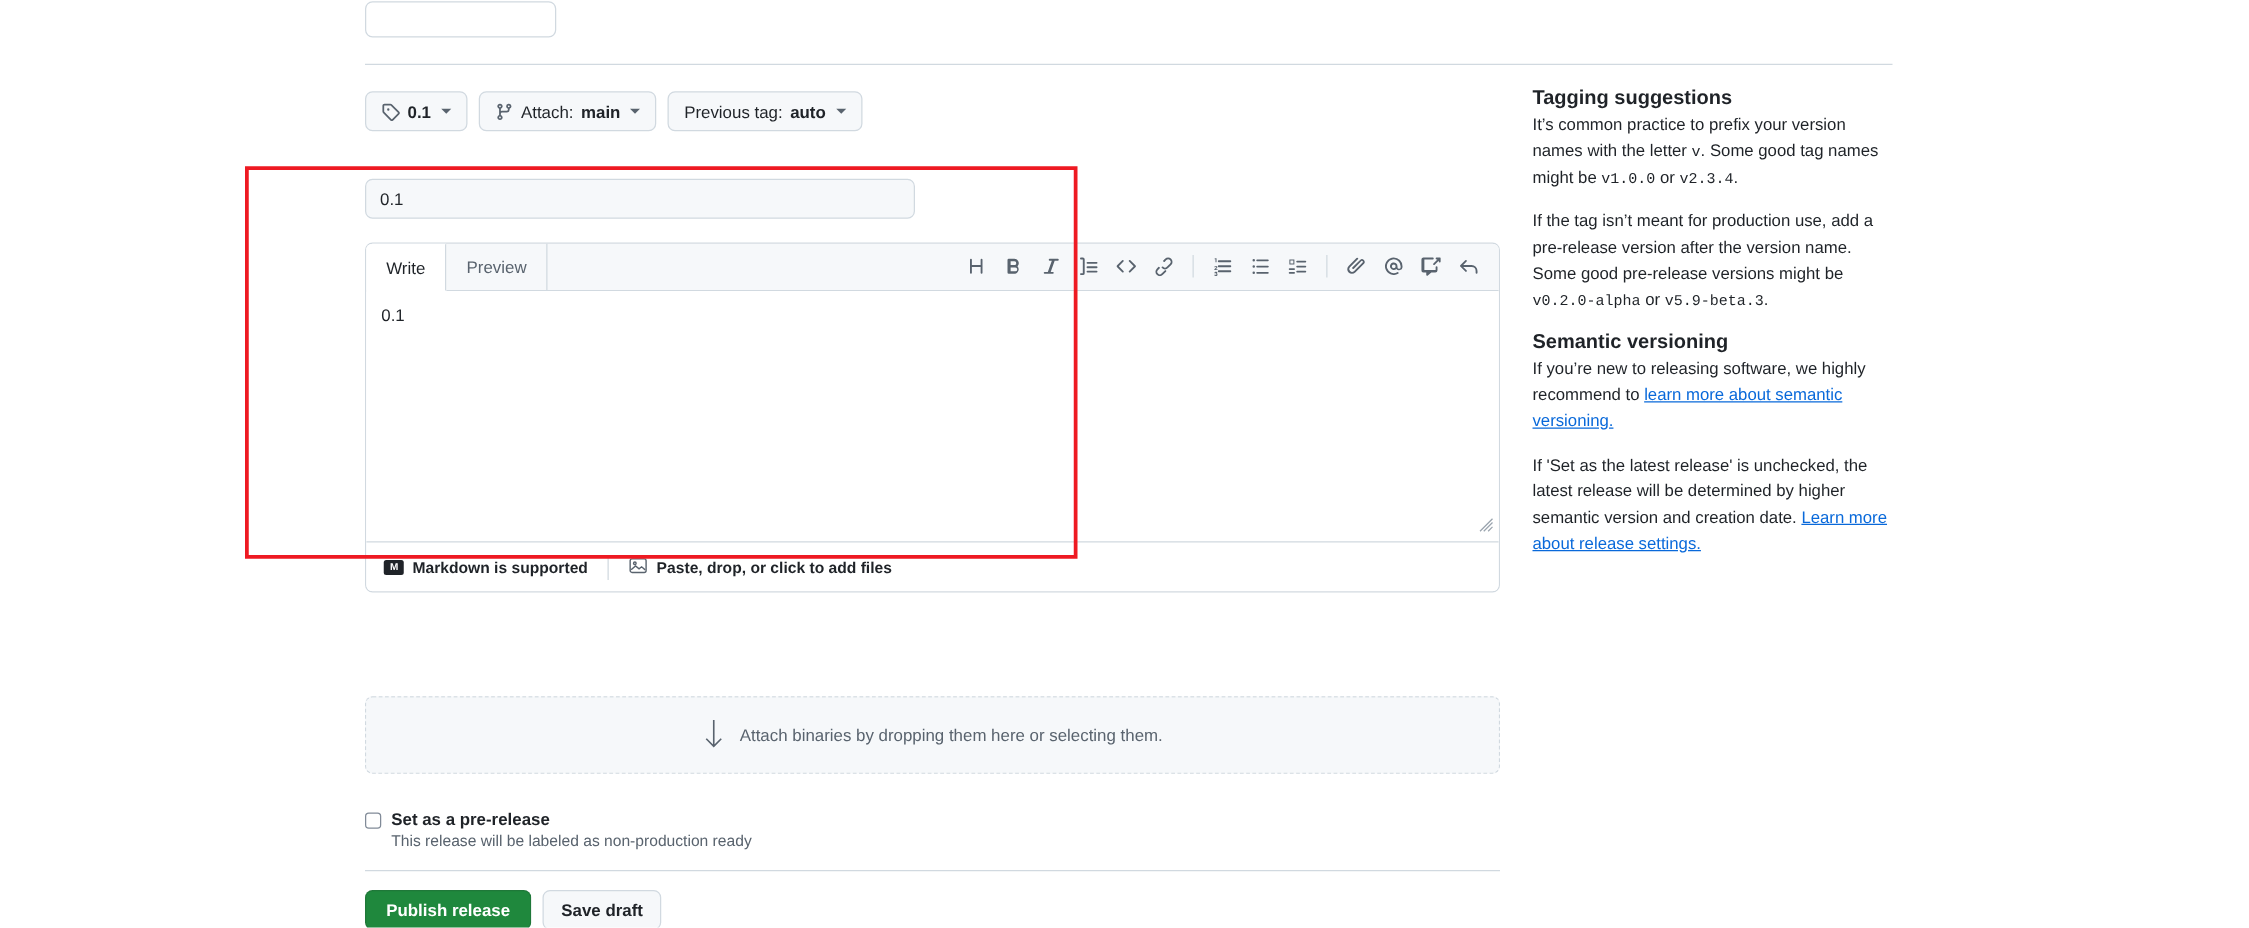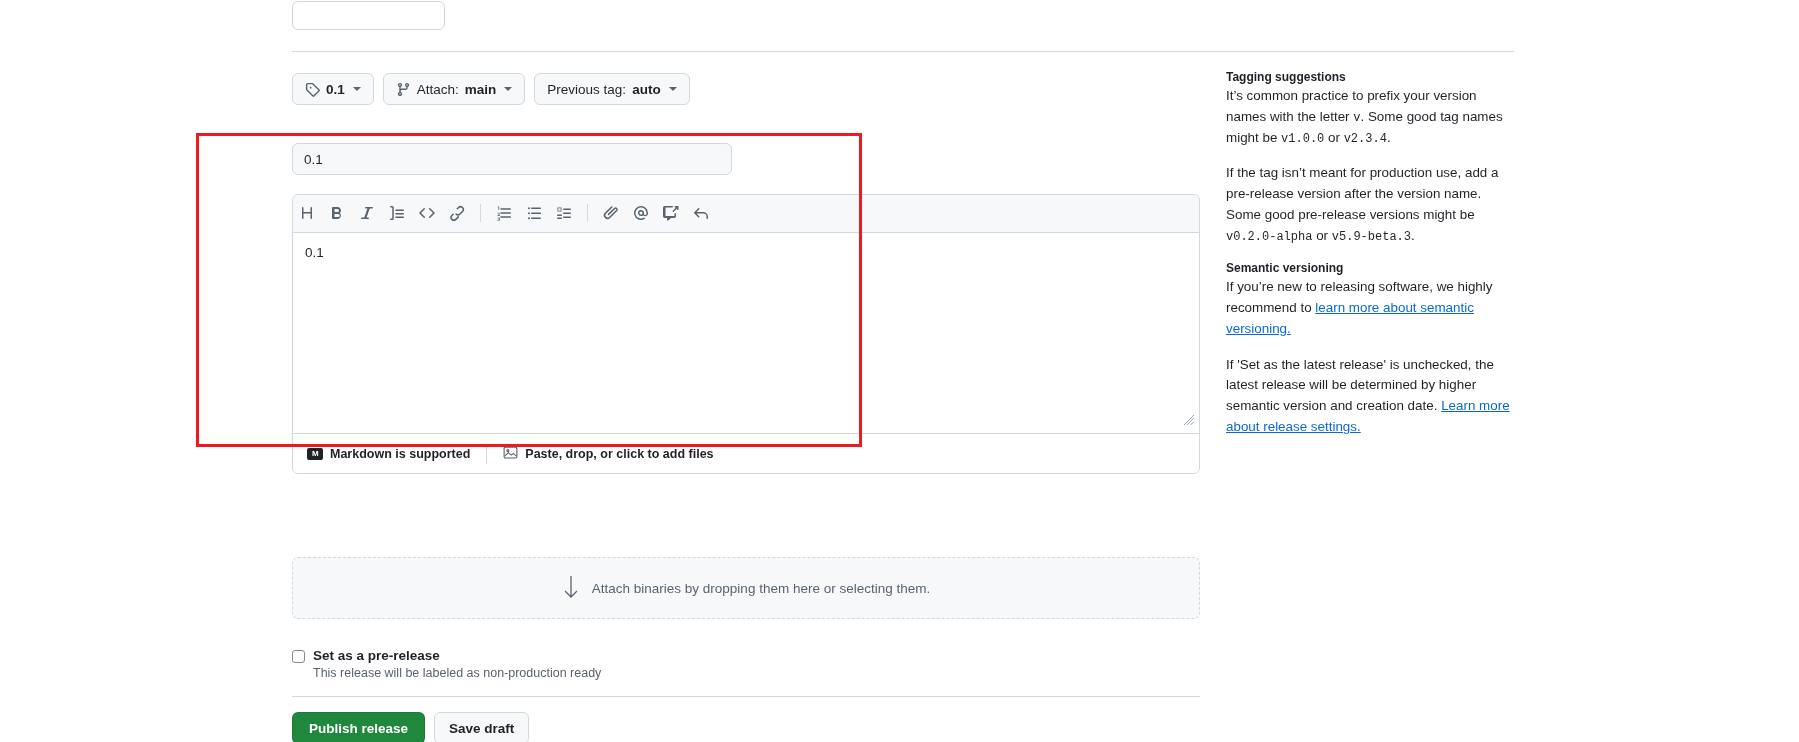--- a/index.html
+++ b/index.html
@@ -239,21 +239,21 @@
     cursor: pointer;
   }
 
   
   .side {
     position: absolute; left: 1226px; top: 70px;
     width: 288px;
   }
   .side h3 {
     margin: 0 0 2px 0;
-    font-size: 12px; font-weight: 600; color: #1f2328;
+    font-size: 16px; font-weight: 600; color: #1f2328;
   }
   .side p {
     margin: 0 0 15px 0;
     font-size: 13.4px;
     line-height: 1.55;
     color: #1f2328;
   }
   .side code {
     font-family: "Liberation Mono", monospace;
     font-size: 12px;
@@ -315,20 +315,28 @@
       <span class="caret"></span>
     </div>
 
   </div>
 
 
   <input class="title-input" value="0.1" placeholder="Release title" style="">
 
   <div class="editor">
     <div class="ed-head">
+      <div class="ed-tabs">
+        <div class="ed-tab act">
+            <span>Write</span>
+          </div>
+        <div class="ed-tab">
+            <span>Preview</span>
+          </div>
+      </div>
       <div class="ed-tools">
         <div class="tool">
           <svg width="16" height="16" viewBox="0 0 16 16" fill="currentColor">
               <path d="M3.75 2a.75.75 0 0 1 .75.75V7h7V2.75a.75.75 0 0 1 1.5 0v10.5a.75.75 0 0 1-1.5 0V8.5h-7v4.75a.75.75 0 0 1-1.5 0V2.75A.75.75 0 0 1 3.75 2Z"></path>
             </svg>
         </div>
         <div class="tool">
           <svg width="16" height="16" viewBox="0 0 16 16" fill="currentColor">
               <path d="M4 2h4.5a3.5 3.5 0 0 1 2.5 5.95A3.75 3.75 0 0 1 9.25 14H4a1 1 0 0 1-1-1V3a1 1 0 0 1 1-1Zm1.5 2v3h3a1.5 1.5 0 1 0 0-3h-3Zm0 5v3h3.75a1.5 1.5 0 0 0 0-3H5.5Z"></path>
             </svg>

